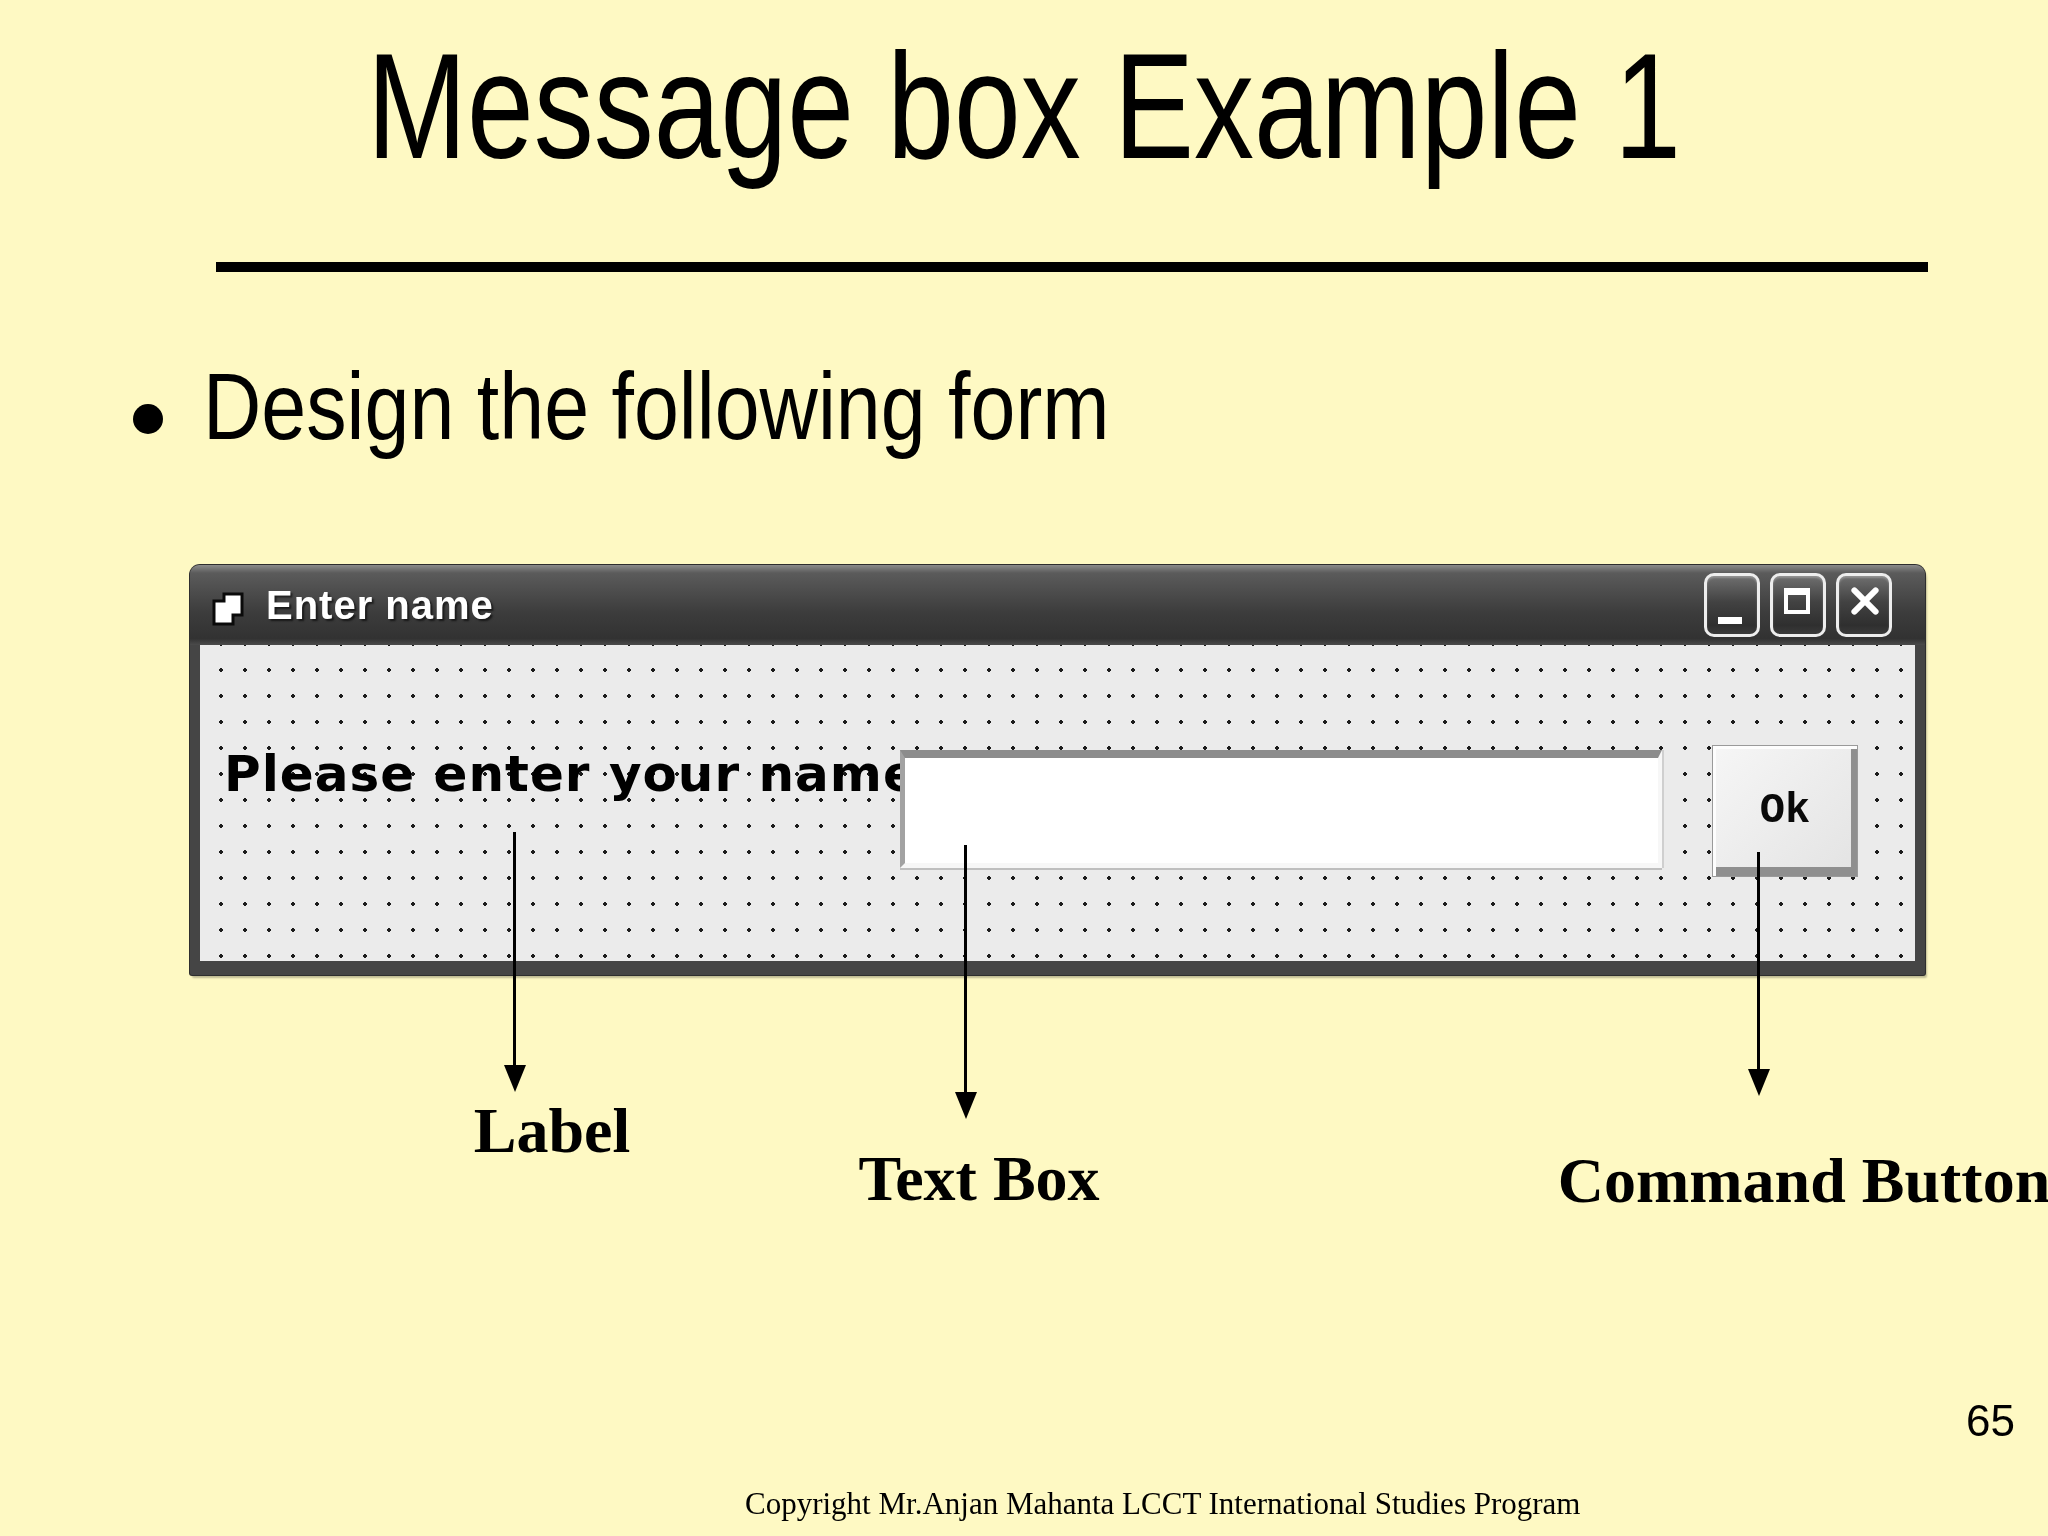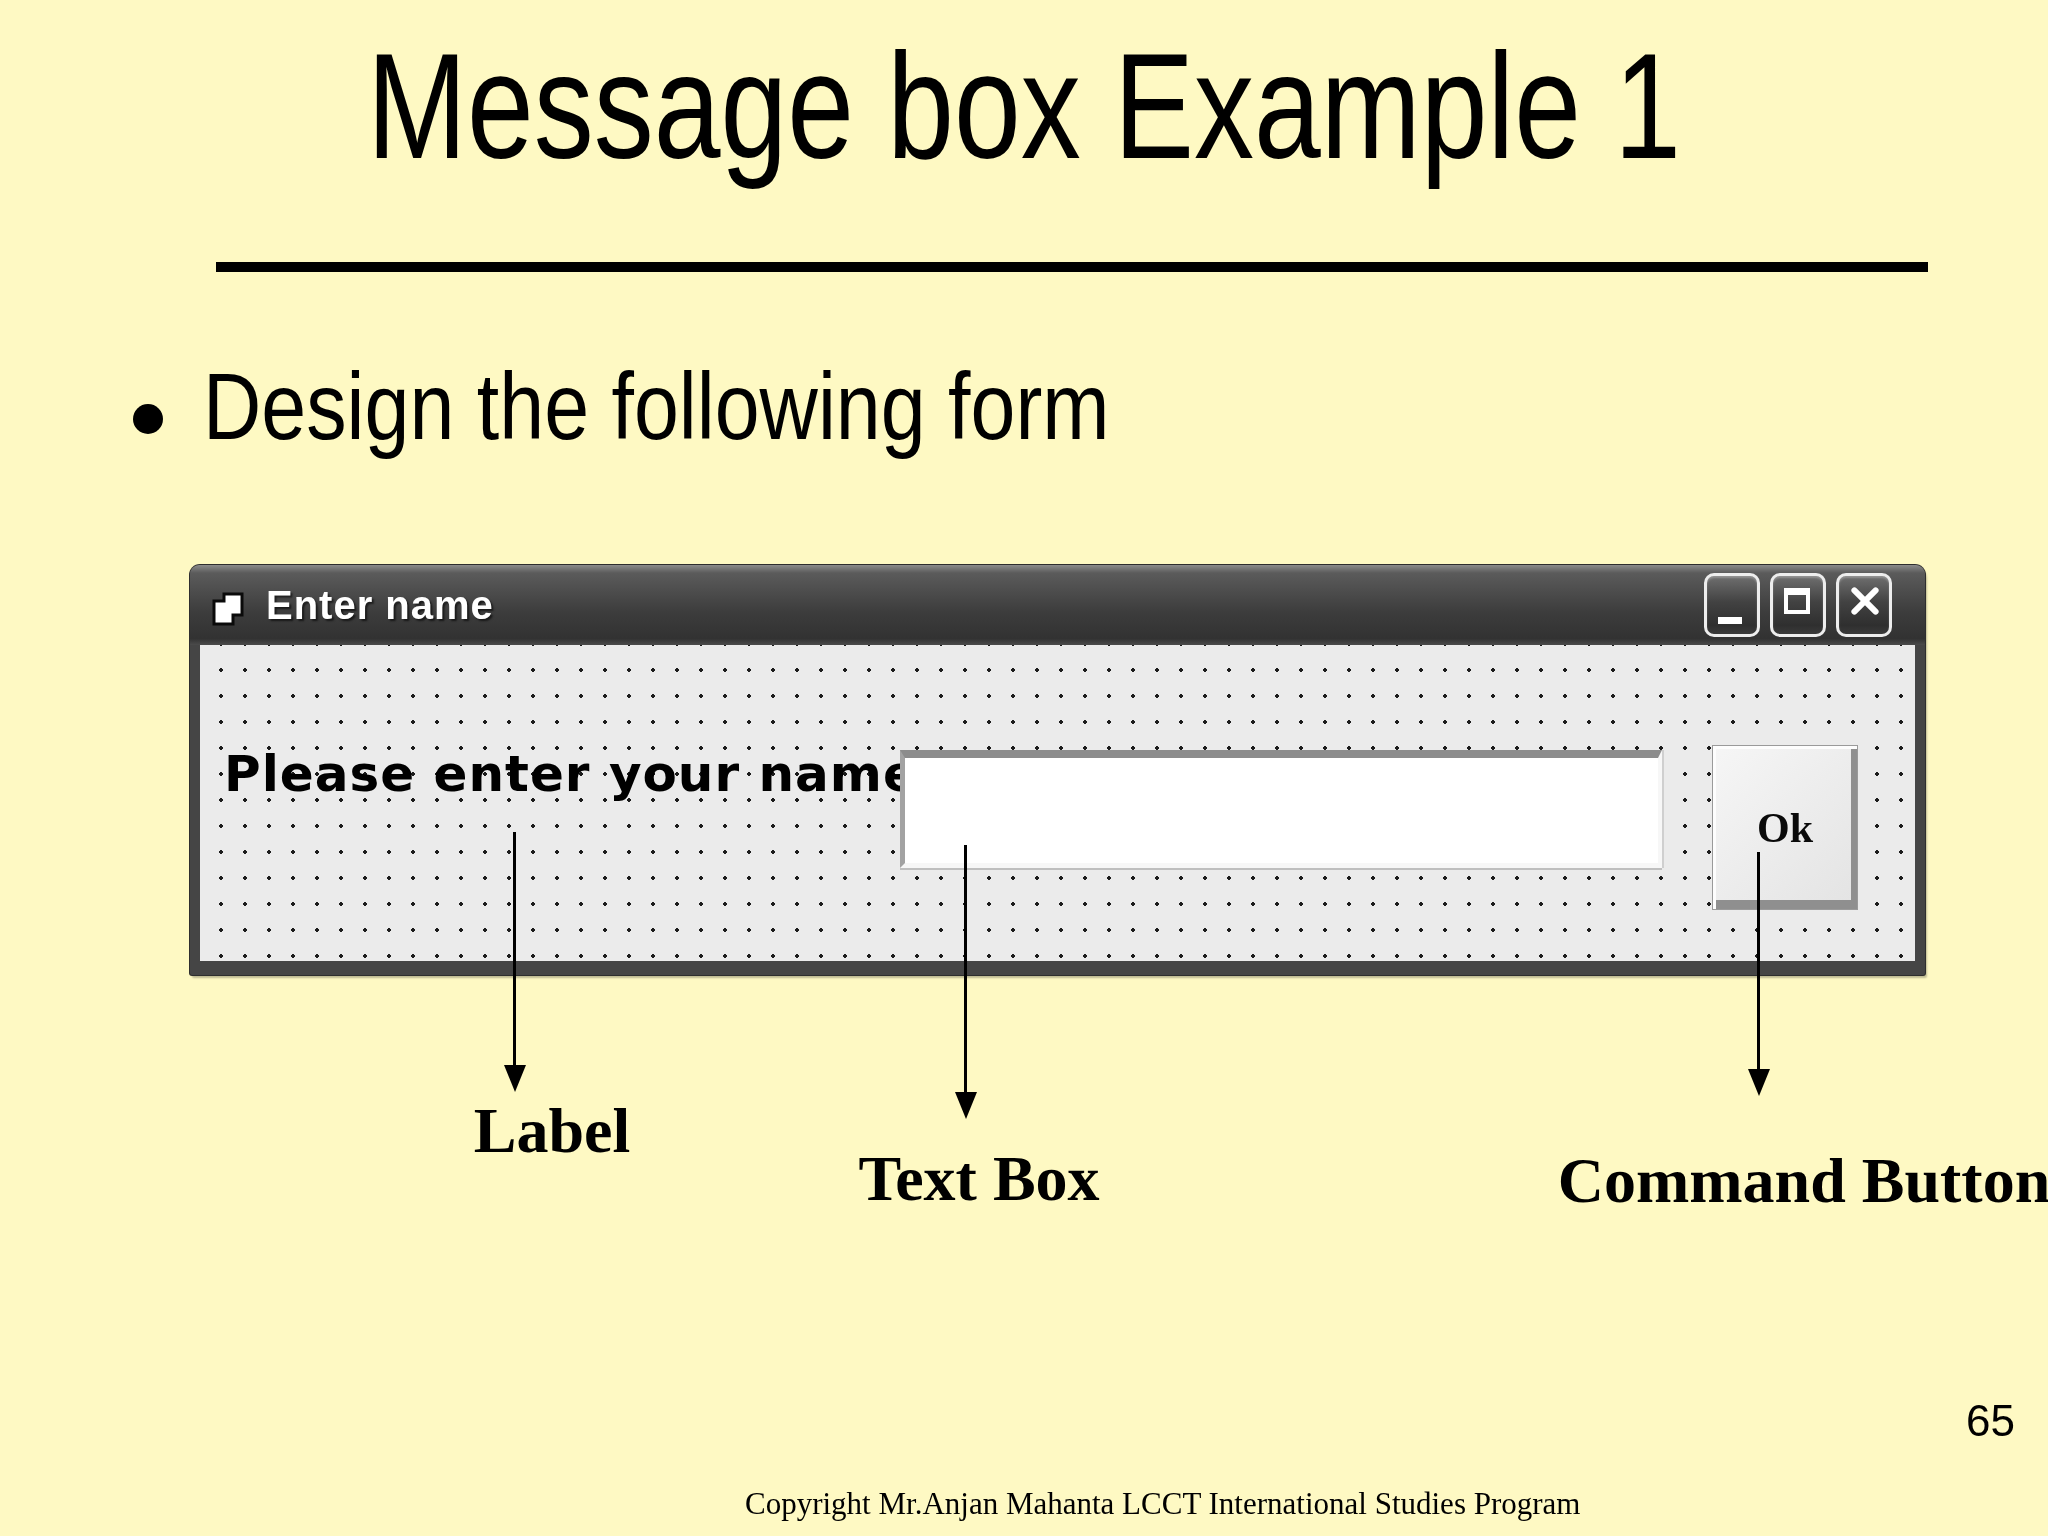--- a/index.html
+++ b/index.html
@@ -41,26 +41,26 @@
     background-image:radial-gradient(circle,#1c1c1c 1.6px,rgba(0,0,0,0) 2.1px);
     background-size:24px 26px;background-position:9px 12px;}
   .vb-label{position:absolute;left:24px;top:100px;font-size:50px;font-weight:bold;color:#000;
     font-family:"DejaVu Sans",sans-serif;letter-spacing:1px;white-space:nowrap;}
   .vb-textbox{position:absolute;left:700px;top:105px;width:762px;height:118px;box-sizing:border-box;
     background:#fff;border-top:8px solid #8c8c8c;border-left:5px solid #a2a2a2;
     border-right:4px solid #f7f7f7;border-bottom:5px solid #f7f7f7;
     box-shadow:0 2px 0 #bfbfbf,2px 0 0 #cfcfcf;}
   .vb-textbox input{position:absolute;left:0;top:0;width:100%;height:100%;border:none;outline:none;
     background:transparent;font-size:44px;font-family:"DejaVu Sans",sans-serif;padding:0 12px;box-sizing:border-box;}
-  .vb-button{position:absolute;left:1512px;top:100px;width:146px;height:165px;box-sizing:border-box;
+  .vb-button{position:absolute;left:1512px;top:100px;width:146px;height:132px;box-sizing:border-box;
     background:linear-gradient(135deg,#f6f6f6,#e3e3e3);
     border:1px solid #9a9a9a;
     box-shadow:inset 3px 3px 0 #fdfdfd,inset -6px 0 0 #8f8f8f,inset 0 -9px 0 #8f8f8f;
     display:flex;align-items:center;justify-content:center;
-    font-family:Liberation Serif, serif;font-size:42px;font-weight:bold;color:#0a0a0a;cursor:default;}
+    font-family:Liberation Mono, monospace;font-size:42px;font-weight:bold;color:#0a0a0a;cursor:default;}
 
   
   .arrow{position:absolute;width:3px;background:transparent;}
   .arrow .shaft{position:absolute;left:0;top:0;width:3px;background:#000;}
   .arrow .head{position:absolute;left:50%;margin-left:-11px;width:0;height:0;
     border-left:11px solid transparent;border-right:11px solid transparent;border-top:27px solid #000;}
   #arrow-label{left:513px;top:832px;} #arrow-label .shaft{height:233px;} #arrow-label .head{top:233px;}
   #arrow-textbox{left:964px;top:845px;} #arrow-textbox .shaft{height:247px;} #arrow-textbox .head{top:247px;}
   #arrow-button{left:1757px;top:852px;} #arrow-button .shaft{height:217px;} #arrow-button .head{top:217px;}
 

